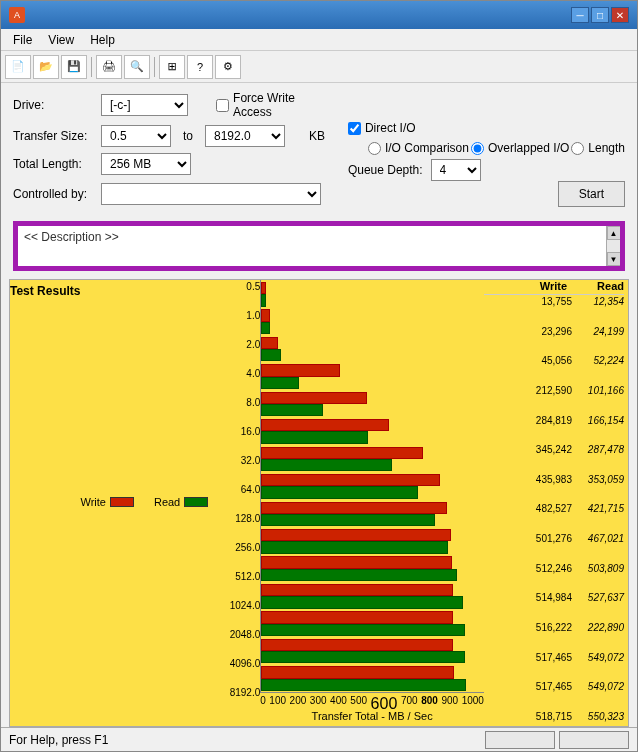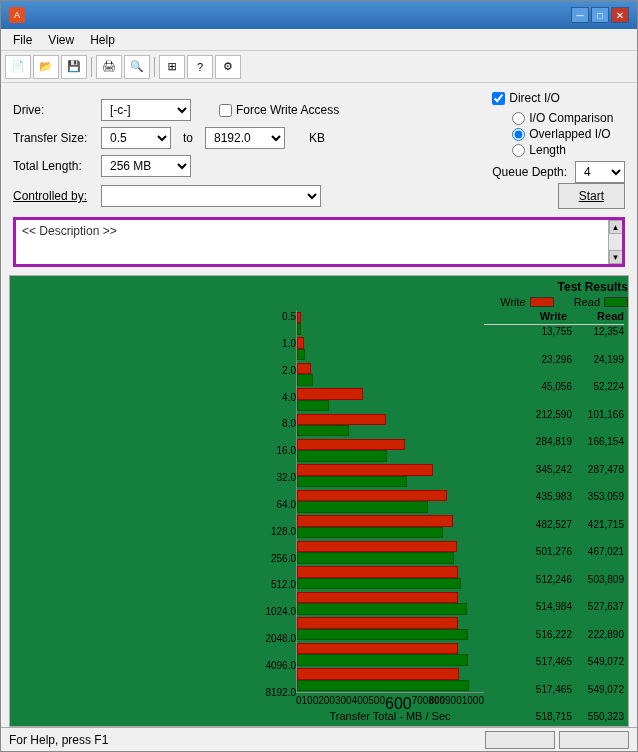--- a/index.html
+++ b/index.html
@@ -133,57 +133,56 @@
     .transfer-select { width: 70px; }
     .transfer-to-select { width: 80px; }
     .total-select { width: 90px; }
     .checkbox-area {
       display: flex;
       align-items: center;
       gap: 4px;
     }
     .radio-group {
       display: flex;
-      flex-direction: column;
       gap: 2px;
       margin-left: 20px;
     }
     .radio-row {
       display: flex;
       align-items: center;
       gap: 4px;
       font-size: 12px;
     }
     .queue-row {
       display: flex;
       align-items: center;
       gap: 8px;
       margin-top: 4px;
     }
     .controlled-by-row {
       display: flex;
       align-items: center;
       gap: 8px;
-      text-decoration: underline;
+      margin-bottom: 6px;
     }
     .controlled-input {
       width: 220px;
       height: 22px;
     }
     .start-btn {
       background: #e8e8e8;
       border: 1px solid #888;
       padding: 4px 20px;
       cursor: pointer;
       font-size: 12px;
       height: 26px;
     }
     .description-area {
       margin: 4px 12px;
-      border: 3px solid #a21caf;
+      border: 5px solid #a21caf;
       height: 50px;
       background: white;
       position: relative;
       overflow: hidden;
       flex-shrink: 0;
     }
     .description-text {
       padding: 4px 6px;
       font-size: 12px;
       color: #333;
@@ -209,25 +208,24 @@
       display: flex;
       align-items: center;
       justify-content: center;
       font-size: 8px;
       cursor: pointer;
     }
     .chart-section {
       flex: 1;
       margin: 4px 8px 0 8px;
       border: 1px solid #aaa;
-      background: #15803d;
-      display: flex;
-      flex-direction: column;
+      background: #fde047;
+      display: flex;
+      flex-direction: row;
       overflow: hidden;
-      align-items: flex-end;
     }
     .chart-title {
       text-align: center;
       font-size: 12px;
       font-weight: bold;
       padding: 4px 0 2px 0;
       color: #000;
     }
     .chart-legend {
       display: flex;
@@ -339,21 +337,21 @@
       padding-top: 2px;
     }
     .result-row {
       display: flex;
       justify-content: flex-end;
       gap: 8px;
       font-size: 10px;
       line-height: 1;
     }
     .result-write { min-width: 50px; text-align: right; }
-    .result-read { min-width: 44px; text-align: right; }
+    .result-read { min-width: 44px; text-align: right; font-style: italic; }
     .status-bar {
       background: #f0f0f0;
       border-top: 1px solid #aaa;
       height: 24px;
       display: flex;
       align-items: center;
       justify-content: space-between;
       padding: 0 8px;
       font-size: 12px;
       flex-shrink: 0;

